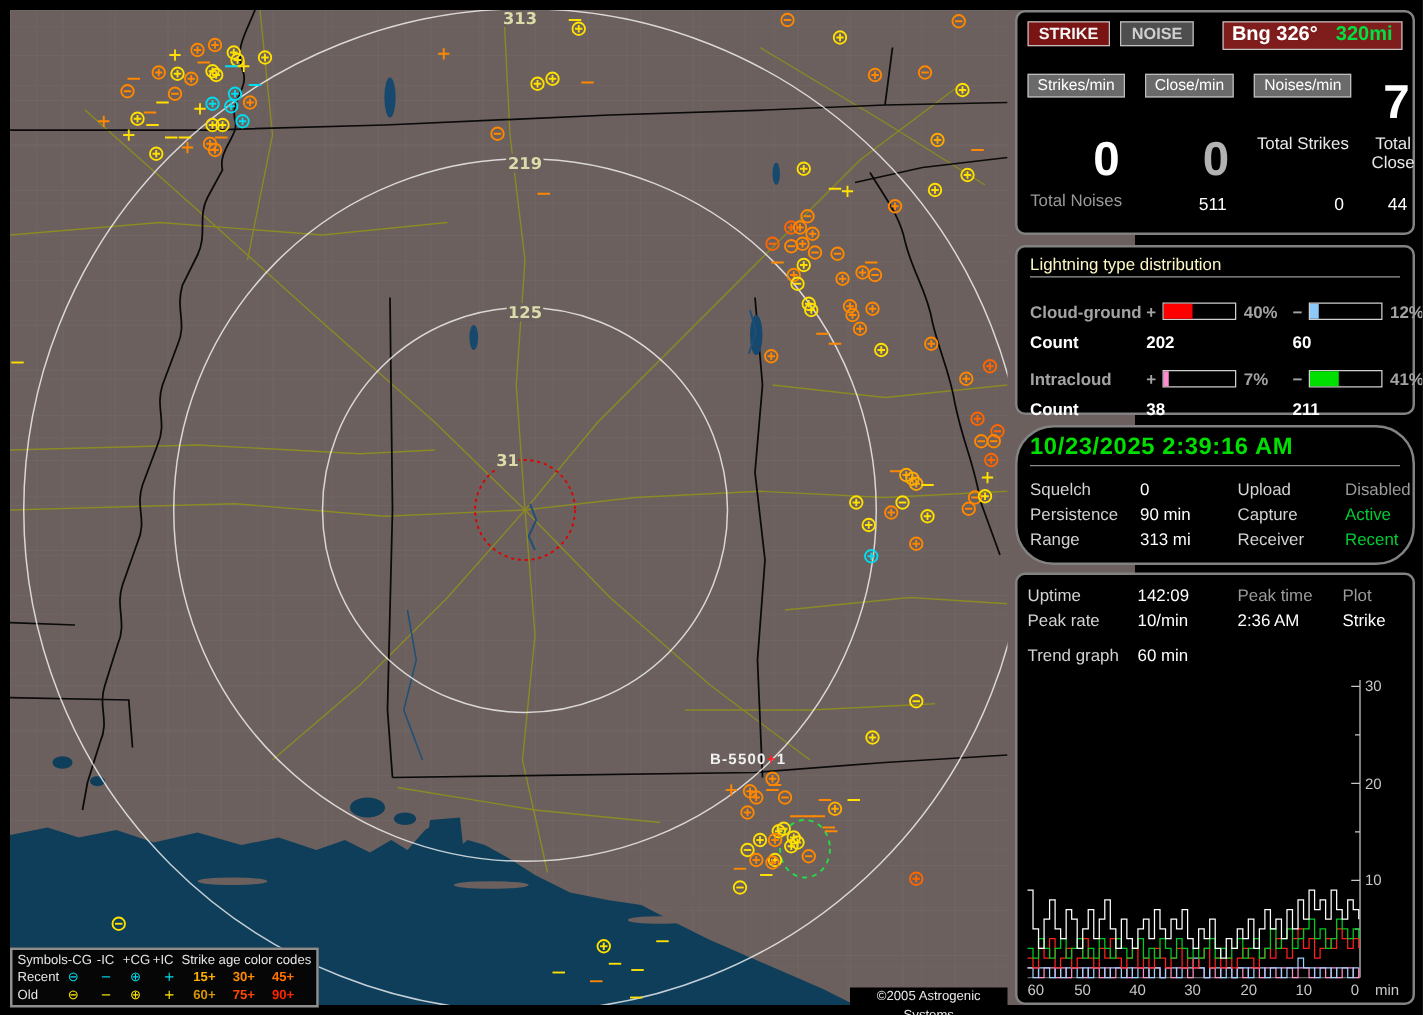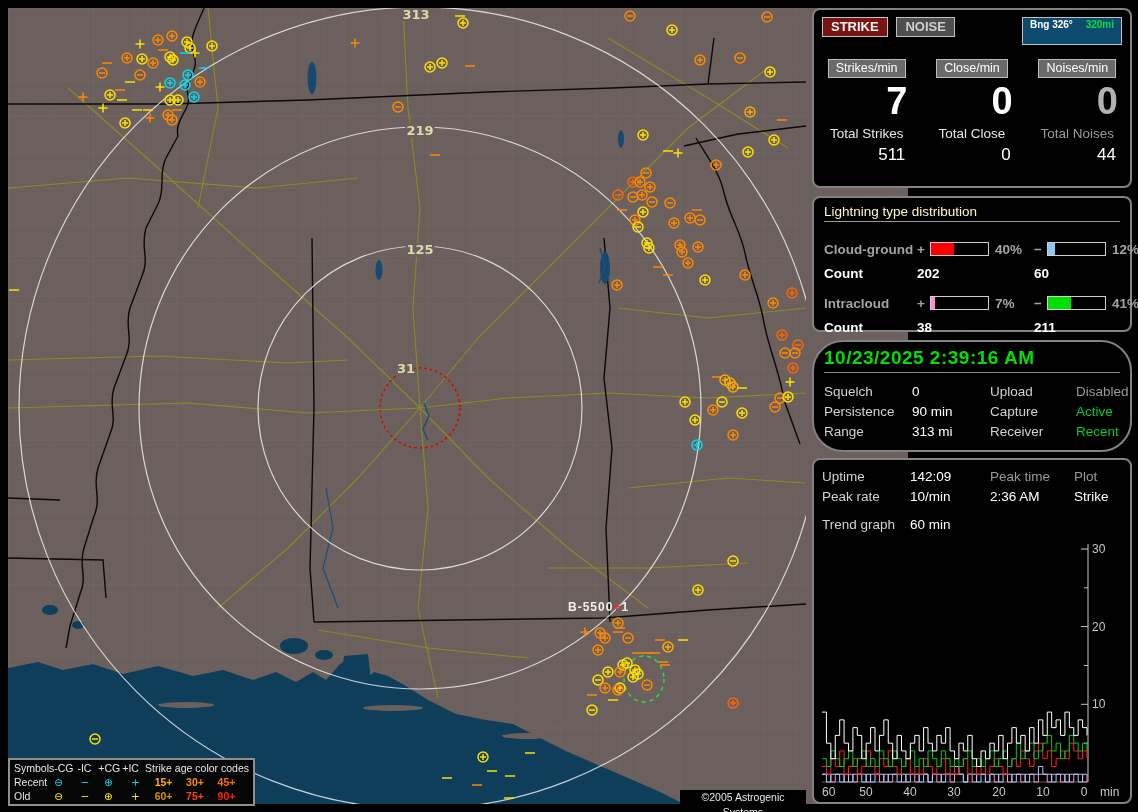--- a/index.html
+++ b/index.html
@@ -29,32 +29,32 @@
   .panel{position:absolute;left:812px;width:320px;background:#000;border:2px solid #828282;
          border-radius:8px;box-sizing:border-box;color:#d8d8d8;font-size:13.5px;}
   #p1{top:8px;height:180px;padding:7px 8px;}
   #p2{top:196px;height:136px;padding:6px 10px;}
   #p3{top:340px;height:112px;padding:5px 10px;border-radius:31px;}
   #p4{top:458px;height:346px;padding:6px 8px;}
   .btn{display:inline-block;border:1px solid #c0c0c0;background:#666;color:#fff;
        font-weight:bold;font-size:13px;padding:1px 8px 2px;}
   .btn.strike{background:#7a1414;color:#f4f4f4;}
   .btn.noise{background:#4e4e4e;color:#cfcfcf;}
-  .bngbox{float:right;border:1px solid #c0c0c0;background:#0c4a6e;padding:1px 7px 14px;
-          font-weight:bold;font-size:10px;color:#fff;}
+  .bngbox{float:right;border:1px solid #c0c0c0;background:#7f1d1d;padding:1px 7px 2px;
+          font-weight:bold;font-size:16px;color:#fff;}
   .bngbox .mi{color:#00e040;margin-left:10px;}
-  .counters{display:grid;grid-template-columns:1fr 1fr 1fr;column-gap:16px;margin-top:22px;}
+  .counters{display:grid;grid-template-columns:1fr 1fr 1fr 1fr;column-gap:16px;margin-top:22px;}
   .counters .clabel{text-align:center;}
   .counters .clabel span{display:inline-block;border:1px solid #bdbdbd;background:#6a6a6a;
         color:#fff;font-size:12.5px;padding:1px 7px 2px;}
   .bigno{font-size:38px;font-weight:bold;color:#fff;text-align:right;padding-right:4px;line-height:46px;}
   .bigno.dim{color:#b2b2b2;}
   .tlabel{text-align:center;color:#e8e8e8;font-size:13.5px;margin-top:2px;}
   .tlabel.dim{color:#9a9a9a;}
-  .tvalue{text-align:right;color:#fff;font-size:17px;padding-right:6px;margin-top:4px;}
+  .tvalue{text-align:right;color:#fff;font-size:14px;padding-right:6px;margin-top:4px;}
   
   .dhead{color:#fef9c3;border-bottom:1px solid #9a9a9a;padding-bottom:2px;margin-bottom:15px;}
   .drow{display:grid;grid-template-columns:93px 13px 60px 44px 13px 60px 36px;
         align-items:center;height:24px;font-weight:bold;color:#a3a3a3;}
   .drow .bar{width:57px;height:12px;border:1px solid #cfcfcf;background:#000;}
   .drow .bar i{display:block;height:100%;}
   .drow .pct{padding-left:5px;}
   .crow{display:grid;grid-template-columns:93px 117px 1fr;height:24px;align-items:center;
         font-weight:bold;color:#fff;}
   

